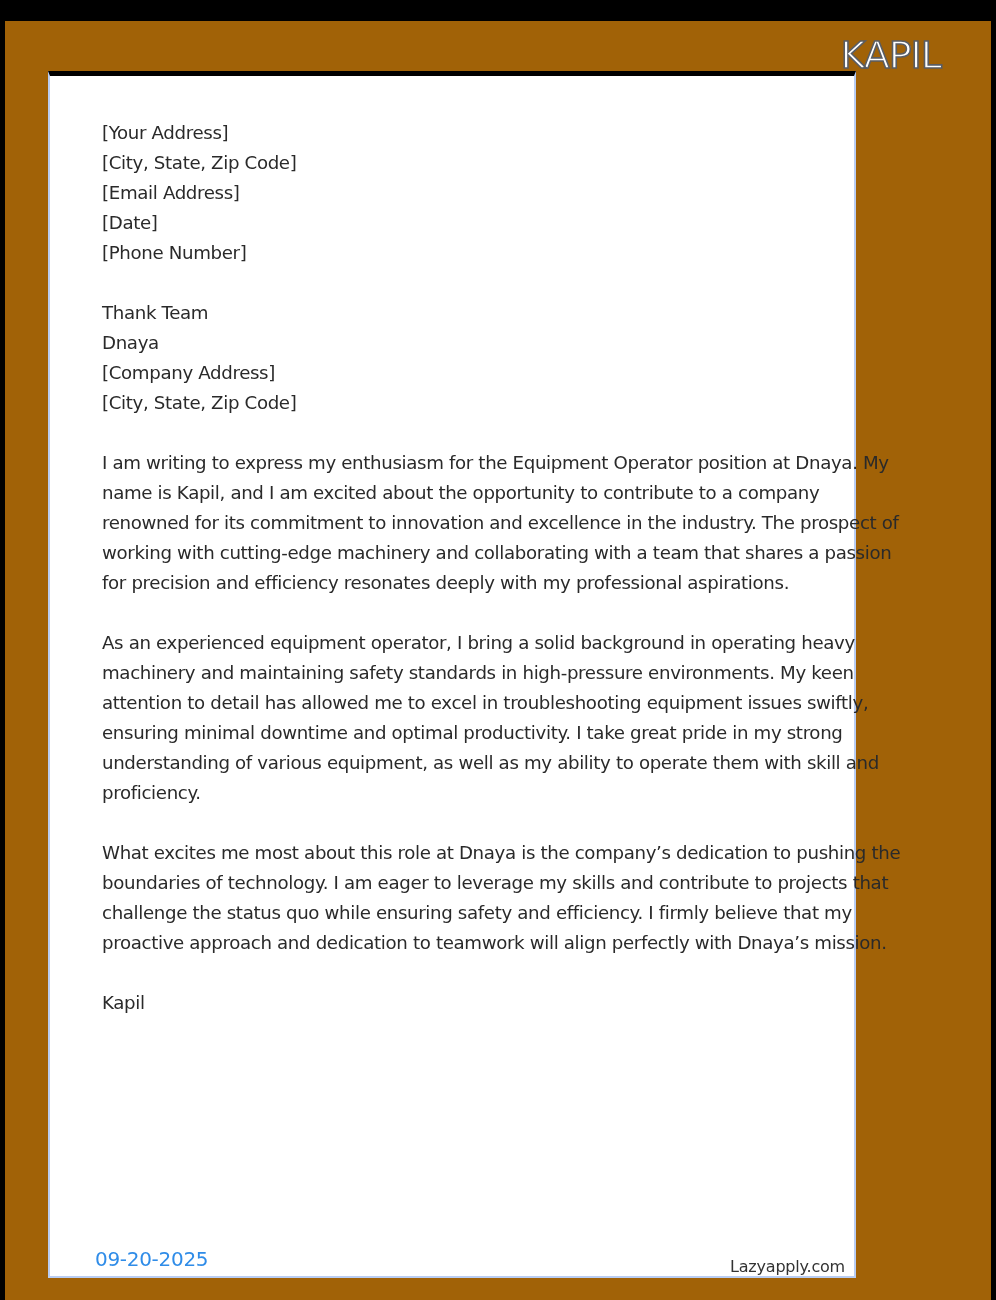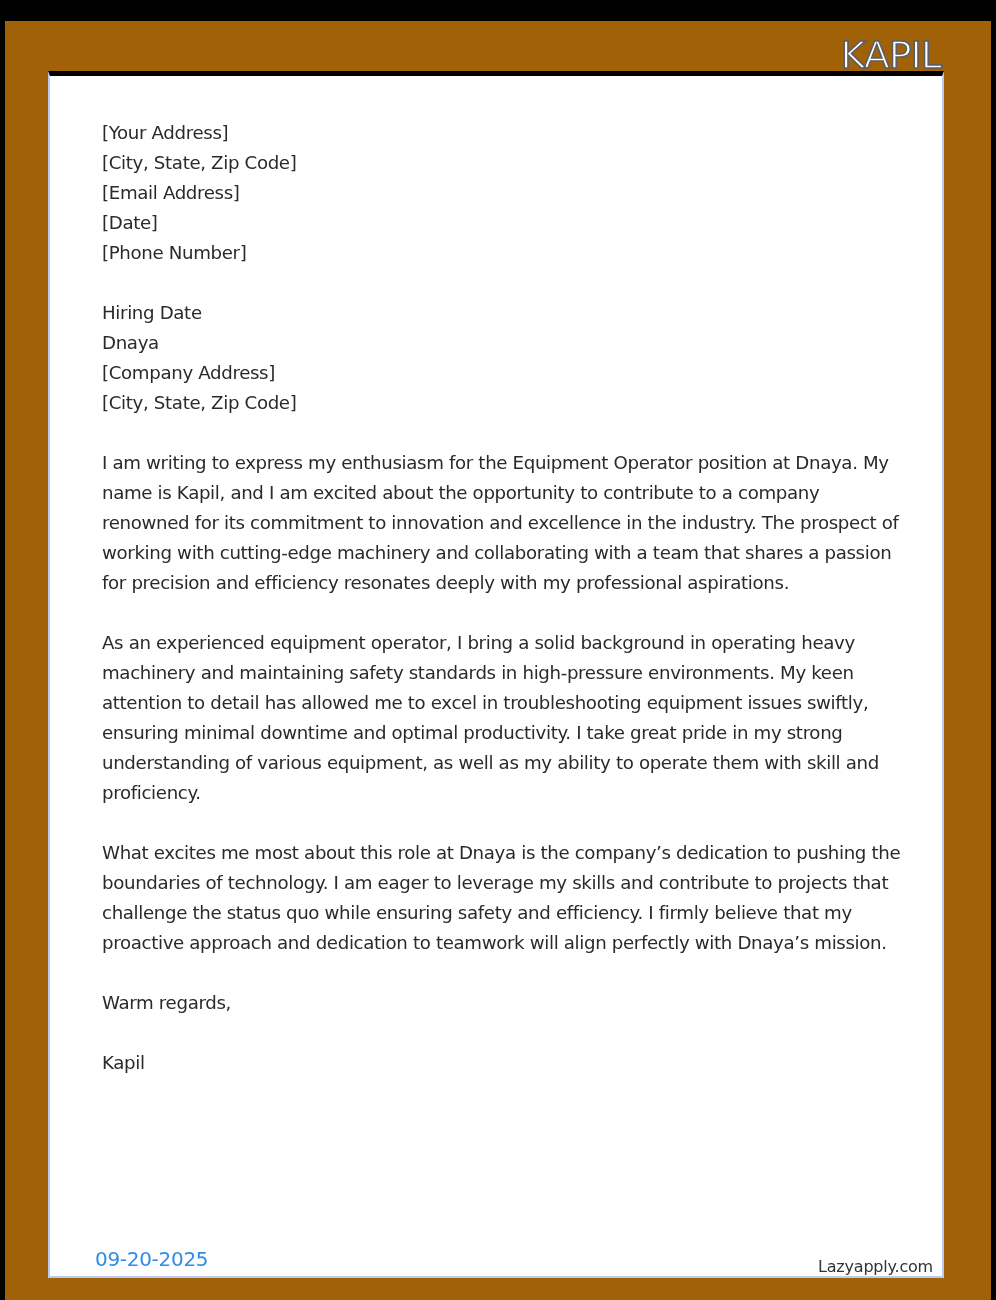--- a/index.html
+++ b/index.html
@@ -32,21 +32,21 @@
       line-height: 40px;
       letter-spacing: -1px;
       color: #ffffff;
       -webkit-text-stroke: 1.6px #5a5d63;
       font-weight: normal;
     }
     .paper {
       position: absolute;
       left: 43px;
       top: 50px;
-      width: 896px;
+      width: 808px;
       height: 1204px;
       background: #ffffff;
       border-left: 2px solid #b9cdf3;
       border-right: 2px solid #b9cdf3;
       border-bottom: 2px solid #b9cdf3;
       border-top: 5px solid #000000;
       box-sizing: border-box;
       height: 1207px;
     }
     .letter {
@@ -93,28 +93,27 @@
   <div class="paper">
     <div class="letter">
       <p class="block">
         <span style="display:block">[Your Address]</span>
         <span style="display:block">[City, State, Zip Code]</span>
         <span style="display:block">[Email Address]</span>
         <span style="display:block">[Date]</span>
         <span style="display:block">[Phone Number]</span>
       </p>
       <p class="block">
-        <span style="display:block">Hiring Date</span>
+        <span style="display:block">Thank Team</span>
         <span style="display:block">Dnaya</span>
         <span style="display:block">[Company Address]</span>
         <span style="display:block">[City, State, Zip Code]</span>
       </p>
       <p>I am writing to express my enthusiasm for the Equipment Operator position at Dnaya. My name is Kapil, and I am excited about the opportunity to contribute to a company renowned for its commitment to innovation and excellence in the industry. The prospect of working with cutting-edge machinery and collaborating with a team that shares a passion for precision and efficiency resonates deeply with my professional aspirations.</p>
       <p>As an experienced equipment operator, I bring a solid background in operating heavy machinery and maintaining safety standards in high-pressure environments. My keen attention to detail has allowed me to excel in troubleshooting equipment issues swiftly, ensuring minimal downtime and optimal productivity. I take great pride in my strong understanding of various equipment, as well as my ability to operate them with skill and proficiency.</p>
       <p>What excites me most about this role at Dnaya is the company’s dedication to pushing the boundaries of technology. I am eager to leverage my skills and contribute to projects that challenge the status quo while ensuring safety and efficiency. I firmly believe that my proactive approach and dedication to teamwork will align perfectly with Dnaya’s mission.</p>
-      <p>Warm regards,</p>
       <p>Kapil</p>
     </div>
     <div class="footer-site">Lazyapply.com</div>
   </div>
 </div>
 
 <div class="date-stamp">09-20-2025</div>
 
 </body></html>

